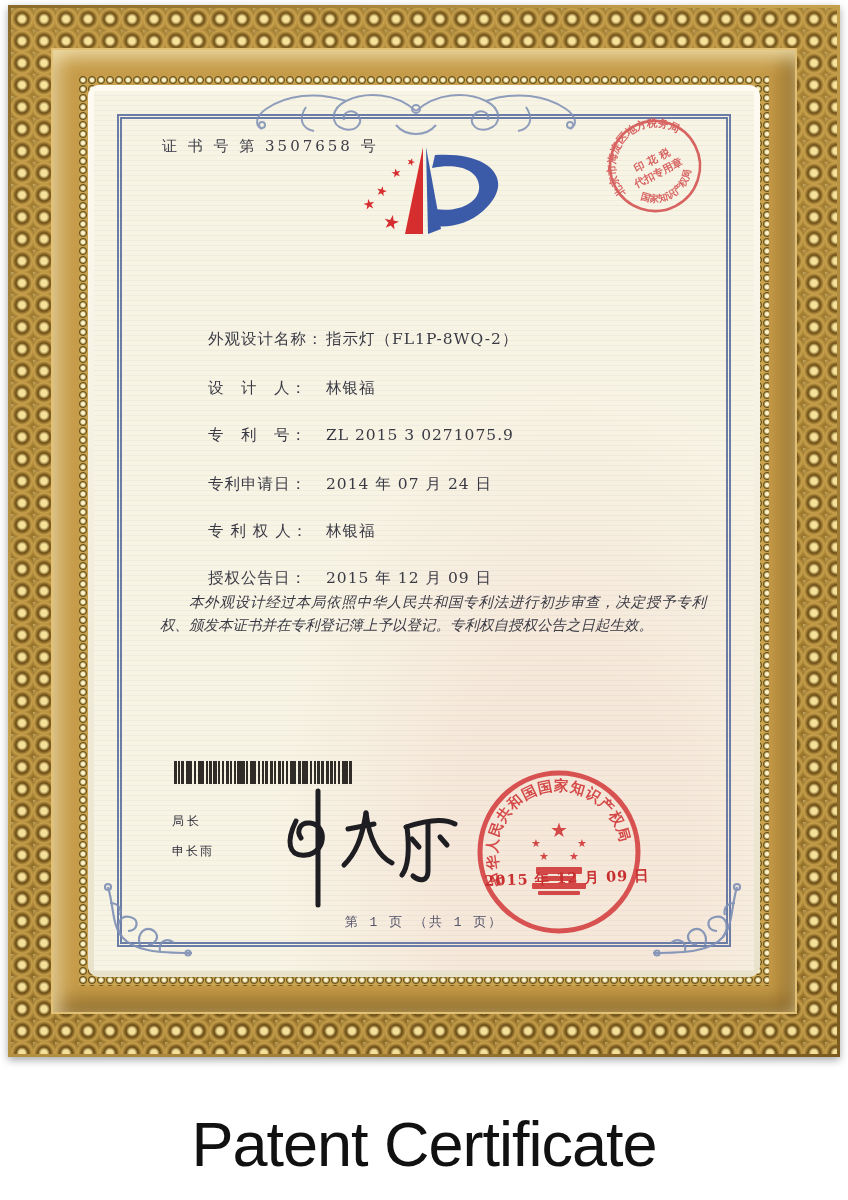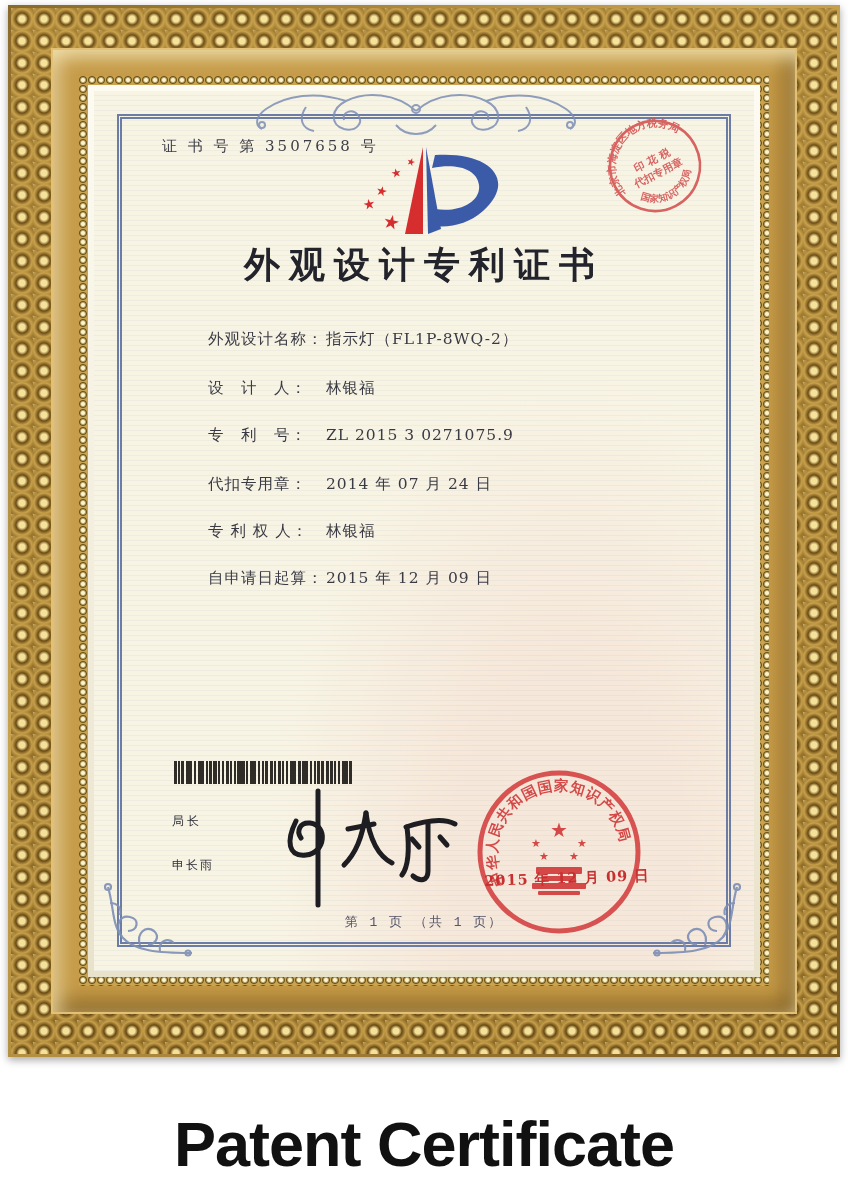--- a/index.html
+++ b/index.html
@@ -35,20 +35,21 @@
   }
   .frame-bead{
     box-sizing:border-box;width:100%;height:100%;padding:9px;
     background-color:#b98f3b;
     background-image:radial-gradient(circle at 4px 4px,#fdf3c8 0 1.5px,#6e5418 3.5px,#caa350 4.5px);
     background-size:9px 9px;
   }
   .frame-mat{
     box-sizing:border-box;width:100%;height:100%;padding:6px;
     background:linear-gradient(180deg,#fdfbf2,#e9e2cb);
+    border-radius:11px;
   }
   
   .paper{
     position:relative;box-sizing:border-box;width:100%;height:100%;
     background-color:#f8f4e4;
     background-image:
       radial-gradient(ellipse at 72% 88%, rgba(226,120,120,.10) 0 18%, transparent 45%),
       repeating-linear-gradient(0deg, rgba(120,140,185,.075) 0 1px, transparent 1px 5px);
     overflow:hidden;color:#33333c;
   }
@@ -78,21 +79,21 @@
   .paragraphs p{margin:0;text-indent:2em;}
   .barcode{
     position:absolute;left:80px;top:670px;width:178px;height:23px;opacity:.88;
     background-image:
       repeating-linear-gradient(90deg,#15120f 0 2px,transparent 2px 4px),
       repeating-linear-gradient(90deg,#15120f 0 1px,transparent 1px 7px),
       repeating-linear-gradient(90deg,#15120f 0 3px,transparent 3px 13px);
   }
   .director{position:absolute;left:78px;top:722px;font-size:12px;letter-spacing:3px;color:#2e2e38;
     font-family:Liberation Sans, sans-serif;}
-  .director .name{display:block;margin-top:27px;letter-spacing:2px;}
+  .director .name{display:block;margin-top:13px;letter-spacing:2px;}
   .signature{position:absolute;left:180px;top:692px;width:200px;height:130px;}
   .seal{position:absolute;left:380px;top:676px;width:170px;height:170px;opacity:.92;}
   .seal-date{
     position:absolute;left:388px;top:778px;width:170px;text-align:center;
     font-size:14.5px;font-weight:700;color:#c83030;letter-spacing:1px;
     transform:rotate(-2deg);font-family:"DejaVu Serif",serif;
   }
   .page-footer{
     position:absolute;left:0;right:0;top:822px;text-align:center;
     font-size:13px;letter-spacing:2px;color:#55556a;font-family:Liberation Mono, monospace;
@@ -102,21 +103,21 @@
   .flourish.bl{left:6px;top:790px;width:95px;height:78px;}
   .flourish.br{left:556px;top:790px;width:95px;height:78px;transform:scaleX(-1);}
   .tax-stamp{
     position:absolute;left:512px;top:26px;width:98px;height:98px;
     transform:rotate(-27deg);opacity:.85;
   }
   
   .caption{
     position:absolute;left:0;right:0;top:1088px;height:112px;
     display:flex;align-items:center;justify-content:center;
-    font-family:"Liberation Sans",sans-serif;font-weight:700;
+    font-family:"Liberation Sans",sans-serif;font-weight:400;
     font-size:63px;letter-spacing:-1px;color:#111;
   }
 </style>
 </head>
 <body>
 
 <div class="frame-outer">
   <div class="frame-ornate">
     <div class="frame-slope">
       <div class="frame-bead">
@@ -166,32 +167,32 @@
 
               <g fill="#d62e2e">
                 <text x="76" y="29" font-size="10" transform="rotate(18 76 25)">★</text>
                 <text x="60" y="43" font-size="12" transform="rotate(-12 60 39)">★</text>
                 <text x="45" y="59" font-size="13" transform="rotate(14 45 55)">★</text>
                 <text x="32" y="75" font-size="14" transform="rotate(-10 32 71)">★</text>
                 <text x="52" y="92" font-size="19" transform="rotate(12 52 86)">★</text>
               </g>
             </svg>
 
-            <div class="title">外观设计专利证书</div>
 
             <div class="fields">
               <div class="field-row" style="top:8px"><span class="lbl">外观设计名称：</span><span>指示灯（FL1P-8WQ-2）</span></div>
               <div class="field-row" style="top:57px"><span class="lbl">设　计　人：</span><span>林银福</span></div>
               <div class="field-row" style="top:104px"><span class="lbl">专　利　号：</span><span>ZL 2015 3 0271075.9</span></div>
-              <div class="field-row" style="top:153px"><span class="lbl">代扣专用章：</span><span>2014 年 07 月 24 日</span></div>
+              <div class="field-row" style="top:153px"><span class="lbl">专利申请日：</span><span>2014 年 07 月 24 日</span></div>
               <div class="field-row" style="top:200px"><span class="lbl">专 利 权 人：</span><span>林银福</span></div>
-              <div class="field-row" style="top:247px"><span class="lbl">自申请日起算：</span><span>2015 年 12 月 09 日</span></div>
+              <div class="field-row" style="top:247px"><span class="lbl">授权公告日：</span><span>2015 年 12 月 09 日</span></div>
             </div>
 
             <div class="paragraphs">
+              <p>本外观设计经过本局依照中华人民共和国专利法进行初步审查，决定授予专利权、颁发本证书并在专利登记簿上予以登记。专利权自授权公告之日起生效。</p>
             </div>
 
             <div class="barcode"></div>
 
             <div class="director">
               <span>局长</span>
               <span class="name">申长雨</span>
             </div>
 
             <svg class="signature" viewBox="0 0 200 130">

